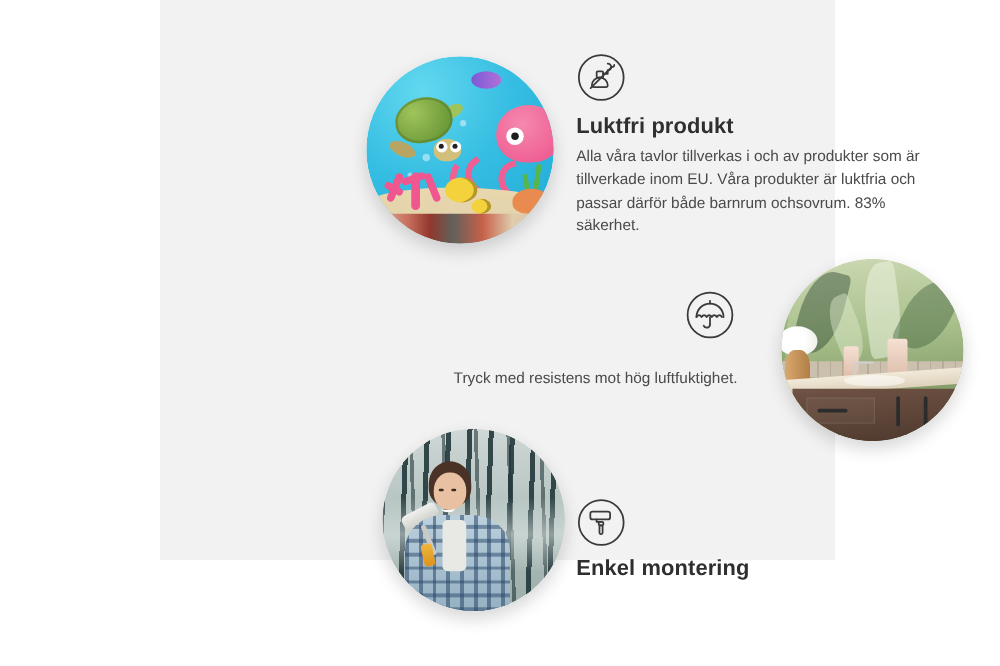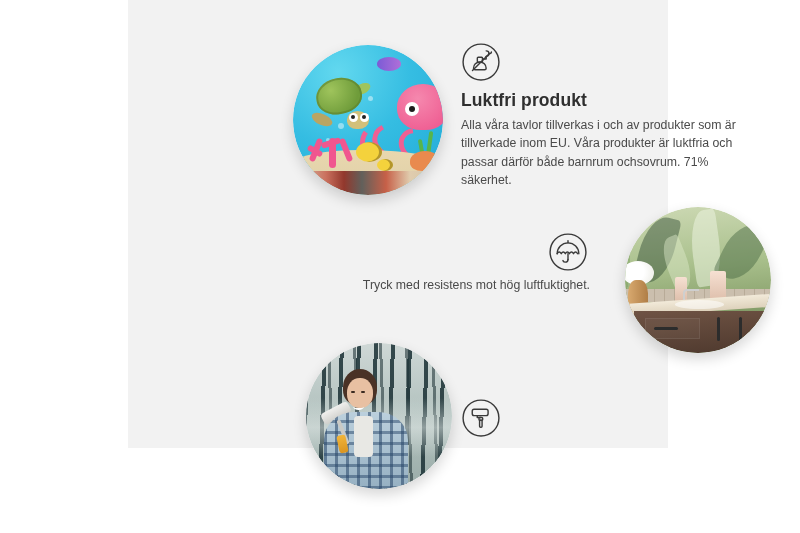--- a/index.html
+++ b/index.html
@@ -290,21 +290,21 @@
   .feature p {
     margin: 5px 0 0 0;
     font-size: 12.3px;
     line-height: 1.5;
     color: #4a4a4a;
   }
   #feature-odorless { left: 333px; top: 42px; width: 296px; text-align: left; }
   #feature-odorless h2 { margin-top: 8px; }
   #feature-waterproof { left: 140px; top: 232px; width: 322px; text-align: right; }
   #feature-waterproof h2 { margin-top: 6px; }
-  #feature-waterproof p { margin-top: 4px; }
+  #feature-waterproof p { margin-top: 21px; }
   #feature-assembly { left: 333px; top: 398px; width: 270px; text-align: left; }
   #feature-assembly h2 { margin-top: 6px; }
   #feature-assembly p { margin-top: 3px; }
   #feature-waterproof .icon-wrap { text-align: right; padding-right: 2px; }
 </style>
 </head>
 <body>
 
 <div class="page">
   <div class="panel">
@@ -350,21 +350,21 @@
           <circle cx="24" cy="24" r="21.5"></circle>
           <path d="M15 31.5c0-4.2 3.3-7.5 7.6-7.5s7.6 3.3 7.6 7.5c0 1-.8 1.8-1.8 1.8H16.8c-1 0-1.8-.8-1.8-1.8z"></path>
           <rect x="19.6" y="18.2" width="6.2" height="5.9" rx="1"></rect>
           <path d="M25.8 20.4h4.4v-3.2"></path>
           <path d="M30.2 17.2c1.9 0 3.4-1.5 3.4-3.3s-1.5-3.3-3.4-3.3"></path>
           <path d="M33.6 13.9c1.6 0 2.9-.9 2.9-2"></path>
           <line x1="13.8" y1="34.2" x2="34.2" y2="13.8"></line>
         </svg>
       </div>
       <h2>Luktfri produkt</h2>
-      <p>Alla våra tavlor tillverkas i och av produkter som är tillverkade inom EU. Våra produkter är luktfria och passar därför både barnrum ochsovrum. 71% säkerhet.</p>
+      <p>Alla våra tavlor tillverkas i och av produkter som är tillverkade inom EU. Våra produkter är luktfria och passar därför både barnrum ochsovrum. 83% säkerhet.</p>
     </div>
 
     <div class="feature" id="feature-waterproof">
       <div class="icon-wrap">
         <svg width="40" height="40" viewBox="0 0 48 48" fill="none" stroke="#3a3a3a" stroke-width="1.7" stroke-linecap="round" stroke-linejoin="round">
           <circle cx="24" cy="24" r="21.5"></circle>
           <path d="M11 26c0-7.2 5.8-13 13-13s13 5.8 13 13"></path>
           <path d="M11 26c1.6-2.6 3.3-2.6 4.9 0 1.6-2.6 3.3-2.6 4.9 0 1.6-2.6 3.3-2.6 4.9 0 1.6-2.6 3.3-2.6 4.9 0 1.6-2.6 3.3-2.6 4.9 0"></path>
           <line x1="24" y1="26" x2="24" y2="33"></line>
           <path d="M24 33c0 1.8-1.5 3.2-3.2 3.2-1.3 0-2.4-.8-2.9-1.9"></path>
@@ -417,16 +417,17 @@
     <div class="feature" id="feature-assembly">
       <div class="icon-wrap">
         <svg width="40" height="40" viewBox="0 0 48 48" fill="none" stroke="#3a3a3a" stroke-width="1.7" stroke-linecap="round" stroke-linejoin="round">
           <circle cx="24" cy="24" r="21.5"></circle>
           <rect x="13.5" y="13.5" width="19" height="7.6" rx="2.2"></rect>
           <path d="M19.5 21.1v2.2h4.2"></path>
           <rect x="21.6" y="23.3" width="4.4" height="3.4" rx="1"></rect>
           <rect x="22.3" y="26.7" width="3" height="8.4" rx="1.2"></rect>
         </svg>
       </div>
+      <h2>Enkel montering</h2>
     </div>
 
   </div>
 </div>
 
 </body></html>

